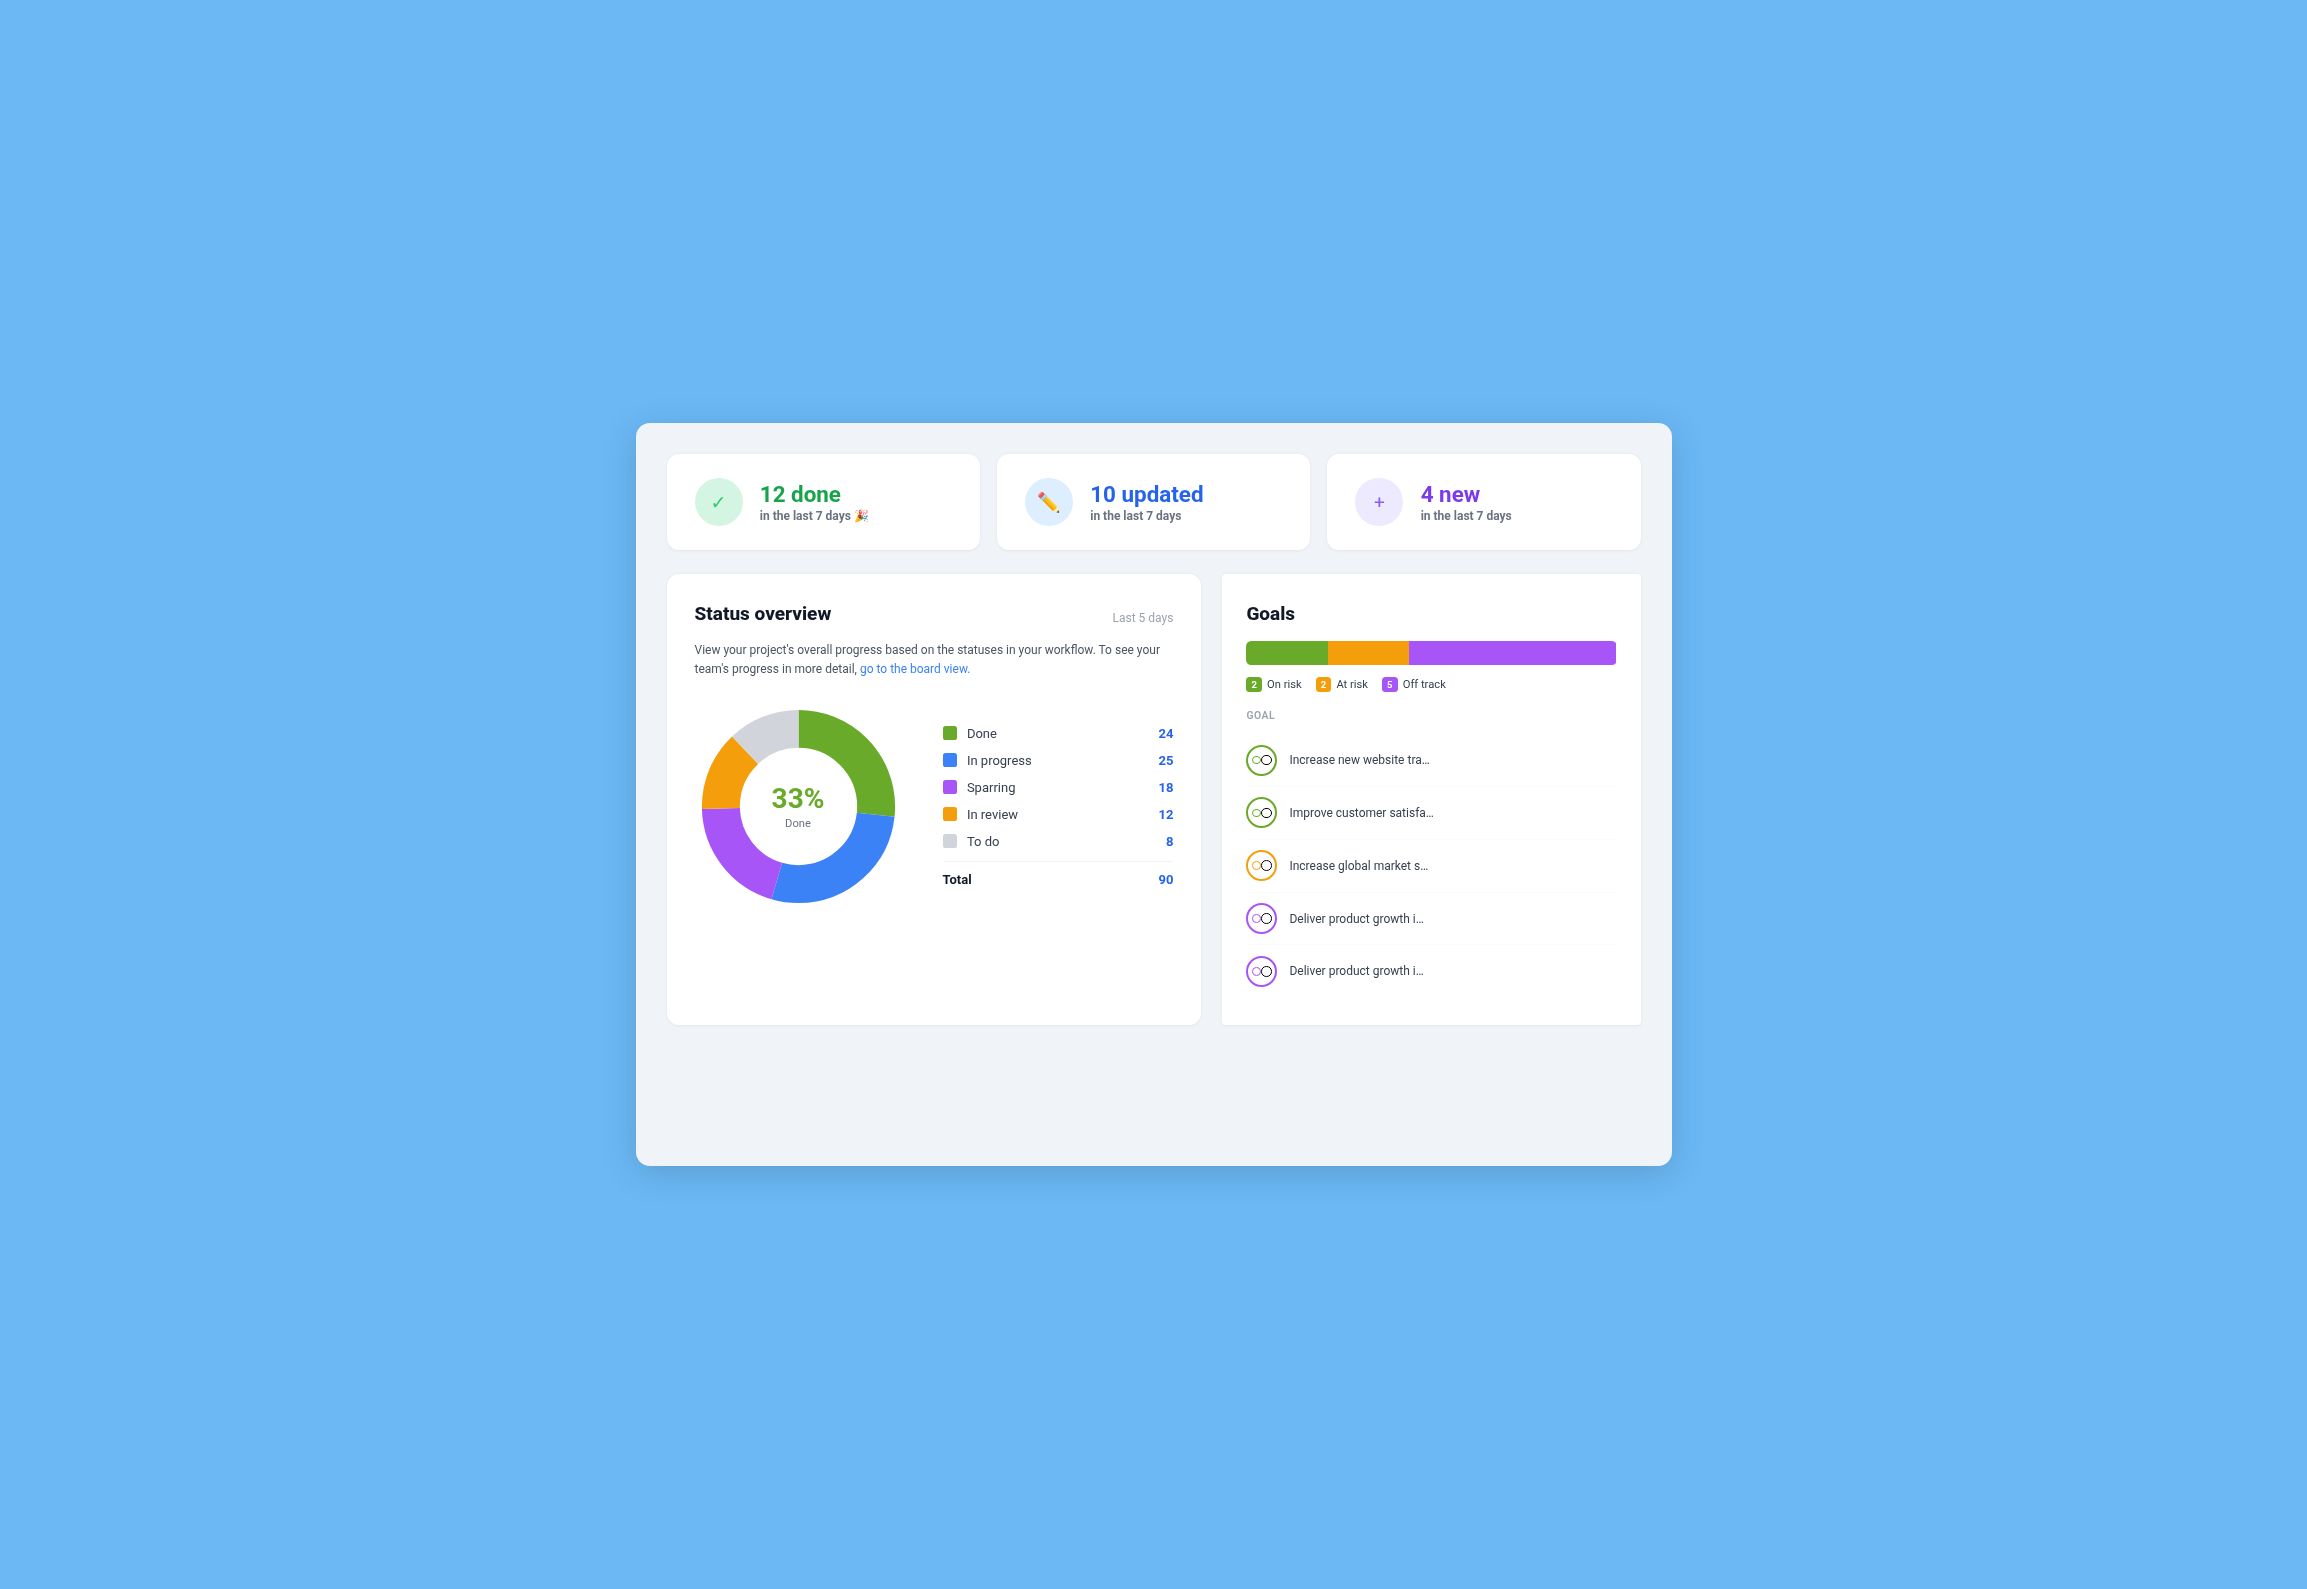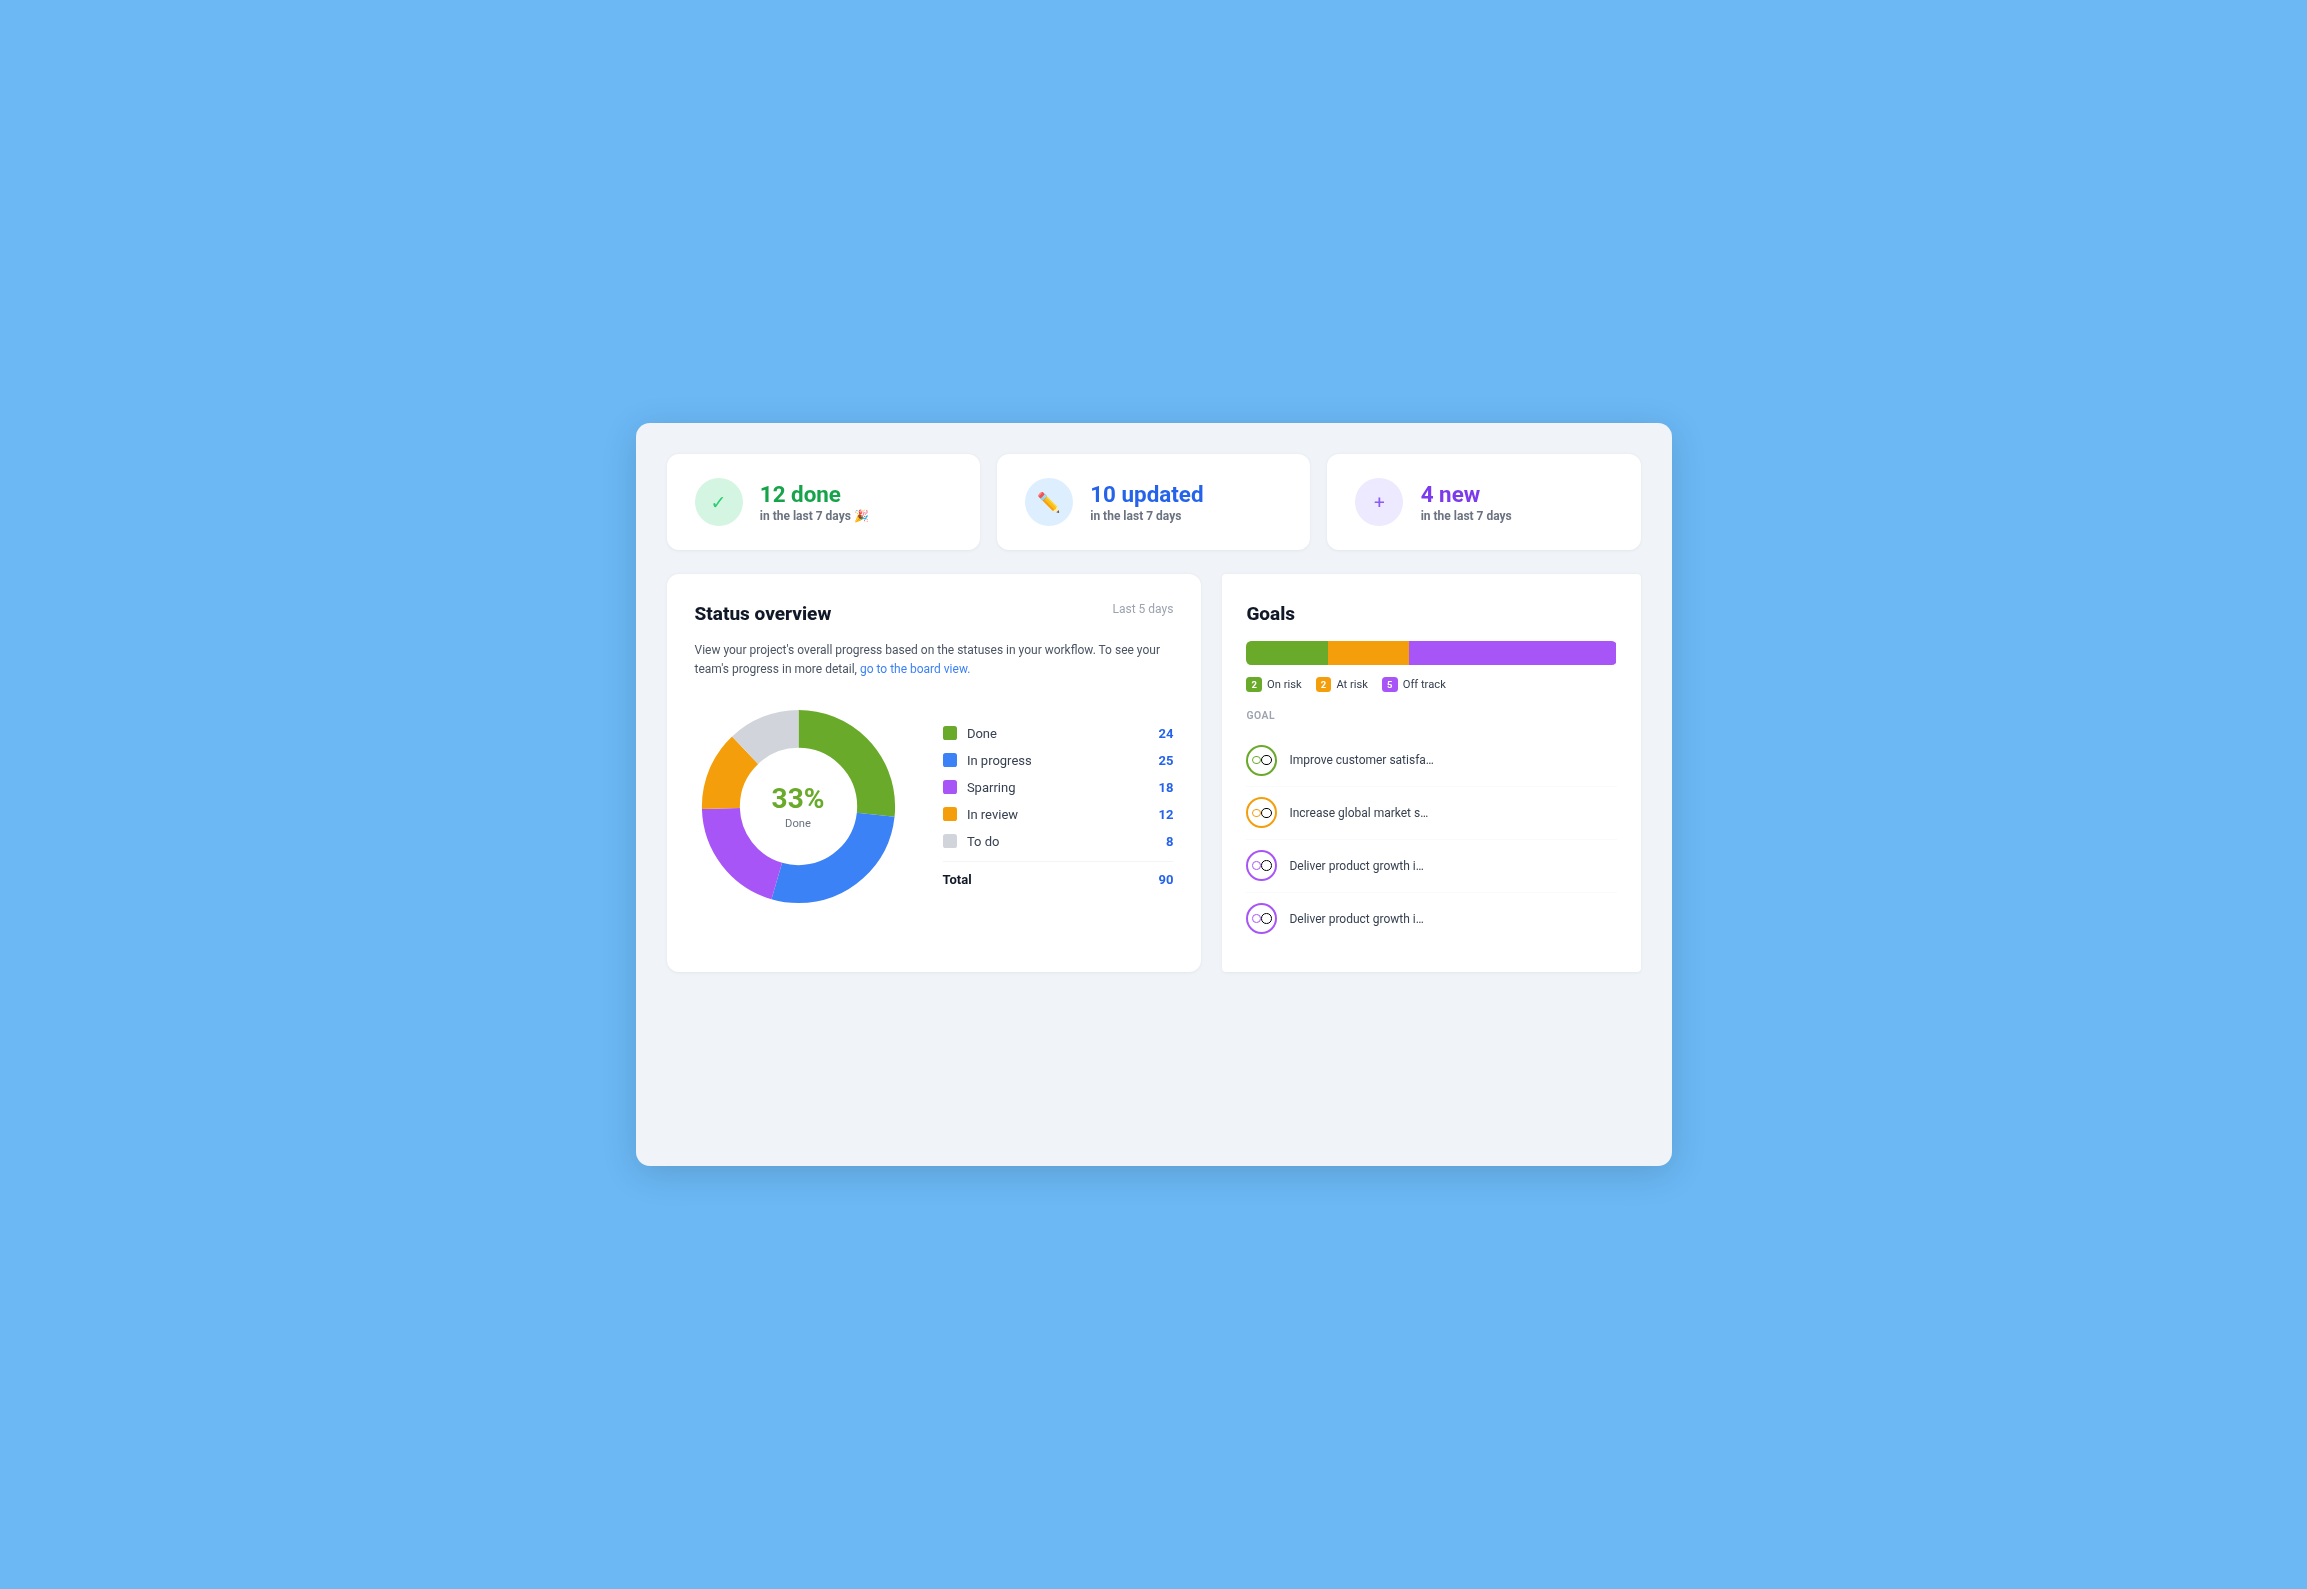--- a/index.html
+++ b/index.html
@@ -78,21 +78,21 @@
     .status-card {
       background: #fff;
       border-radius: 12px;
       padding: 28px;
       flex: 1.1;
       box-shadow: 0 0.9px 3.5px rgba(0,0,0,0.06);
     }
     .card-header {
       display: flex;
       justify-content: space-between;
-      align-items: flex-start;
+      align-items: flex-end;
       margin-bottom: 15.5px;
     }
     .card-title {
       font-size: 19px;
       font-weight: 800;
       color: #111827;
     }
     .card-period {
       font-size: 12px;
       color: #9ca3af;
@@ -398,20 +398,26 @@
           <span>Off track</span>
         </div>
       </div>
 
       <div class="goals-col-header">Goal</div>
 
       <div class="goal-item">
         <div class="goal-icon" style="border-color:#6aaa2a">
           <div style="width:8.6px;height:8.6px;border-radius:50%;border:1.7px solid #6aaa2a;"></div>
         </div>
+        <span class="goal-name">Increase new website tra…</span>
+      </div>
+      <div class="goal-item">
+        <div class="goal-icon" style="border-color:#6aaa2a">
+          <div style="width:8.6px;height:8.6px;border-radius:50%;border:1.7px solid #6aaa2a;"></div>
+        </div>
         <span class="goal-name">Improve customer satisfa…</span>
       </div>
       <div class="goal-item">
         <div class="goal-icon" style="border-color:#f59e0b">
           <div style="width:8.6px;height:8.6px;border-radius:50%;border:1.7px solid #f59e0b;"></div>
         </div>
         <span class="goal-name">Increase global market s…</span>
       </div>
       <div class="goal-item">
         <div class="goal-icon" style="border-color:#a855f7">

